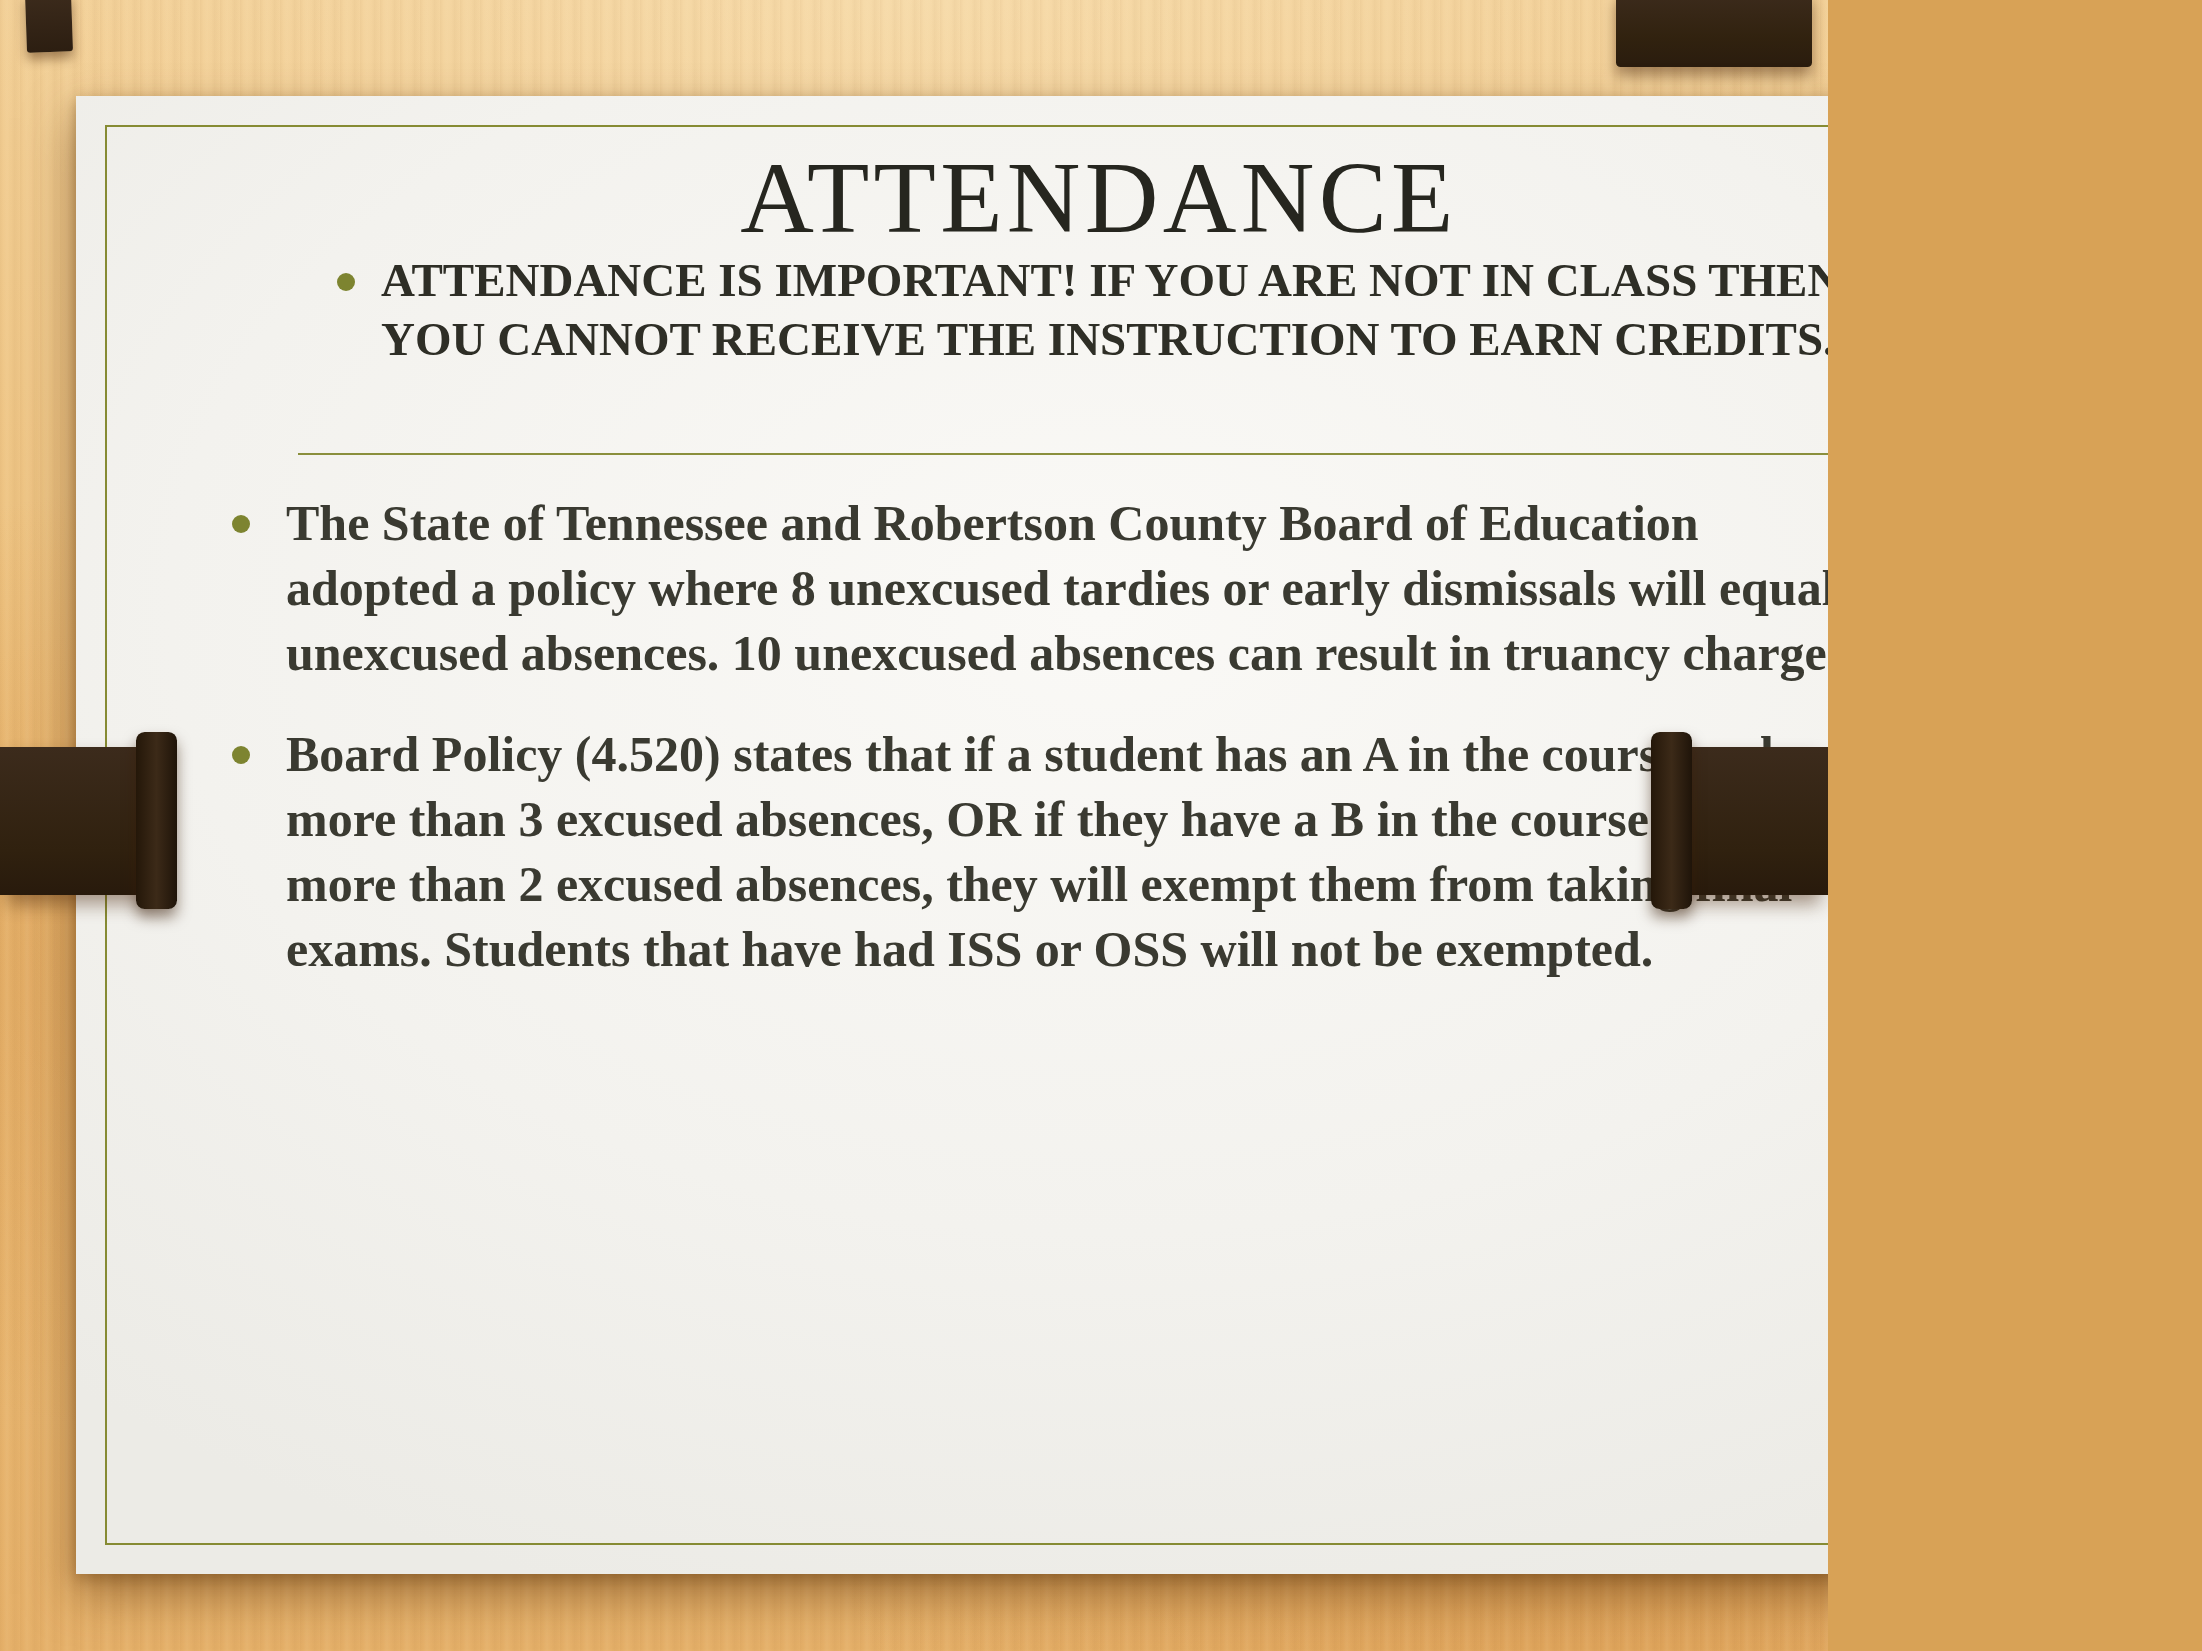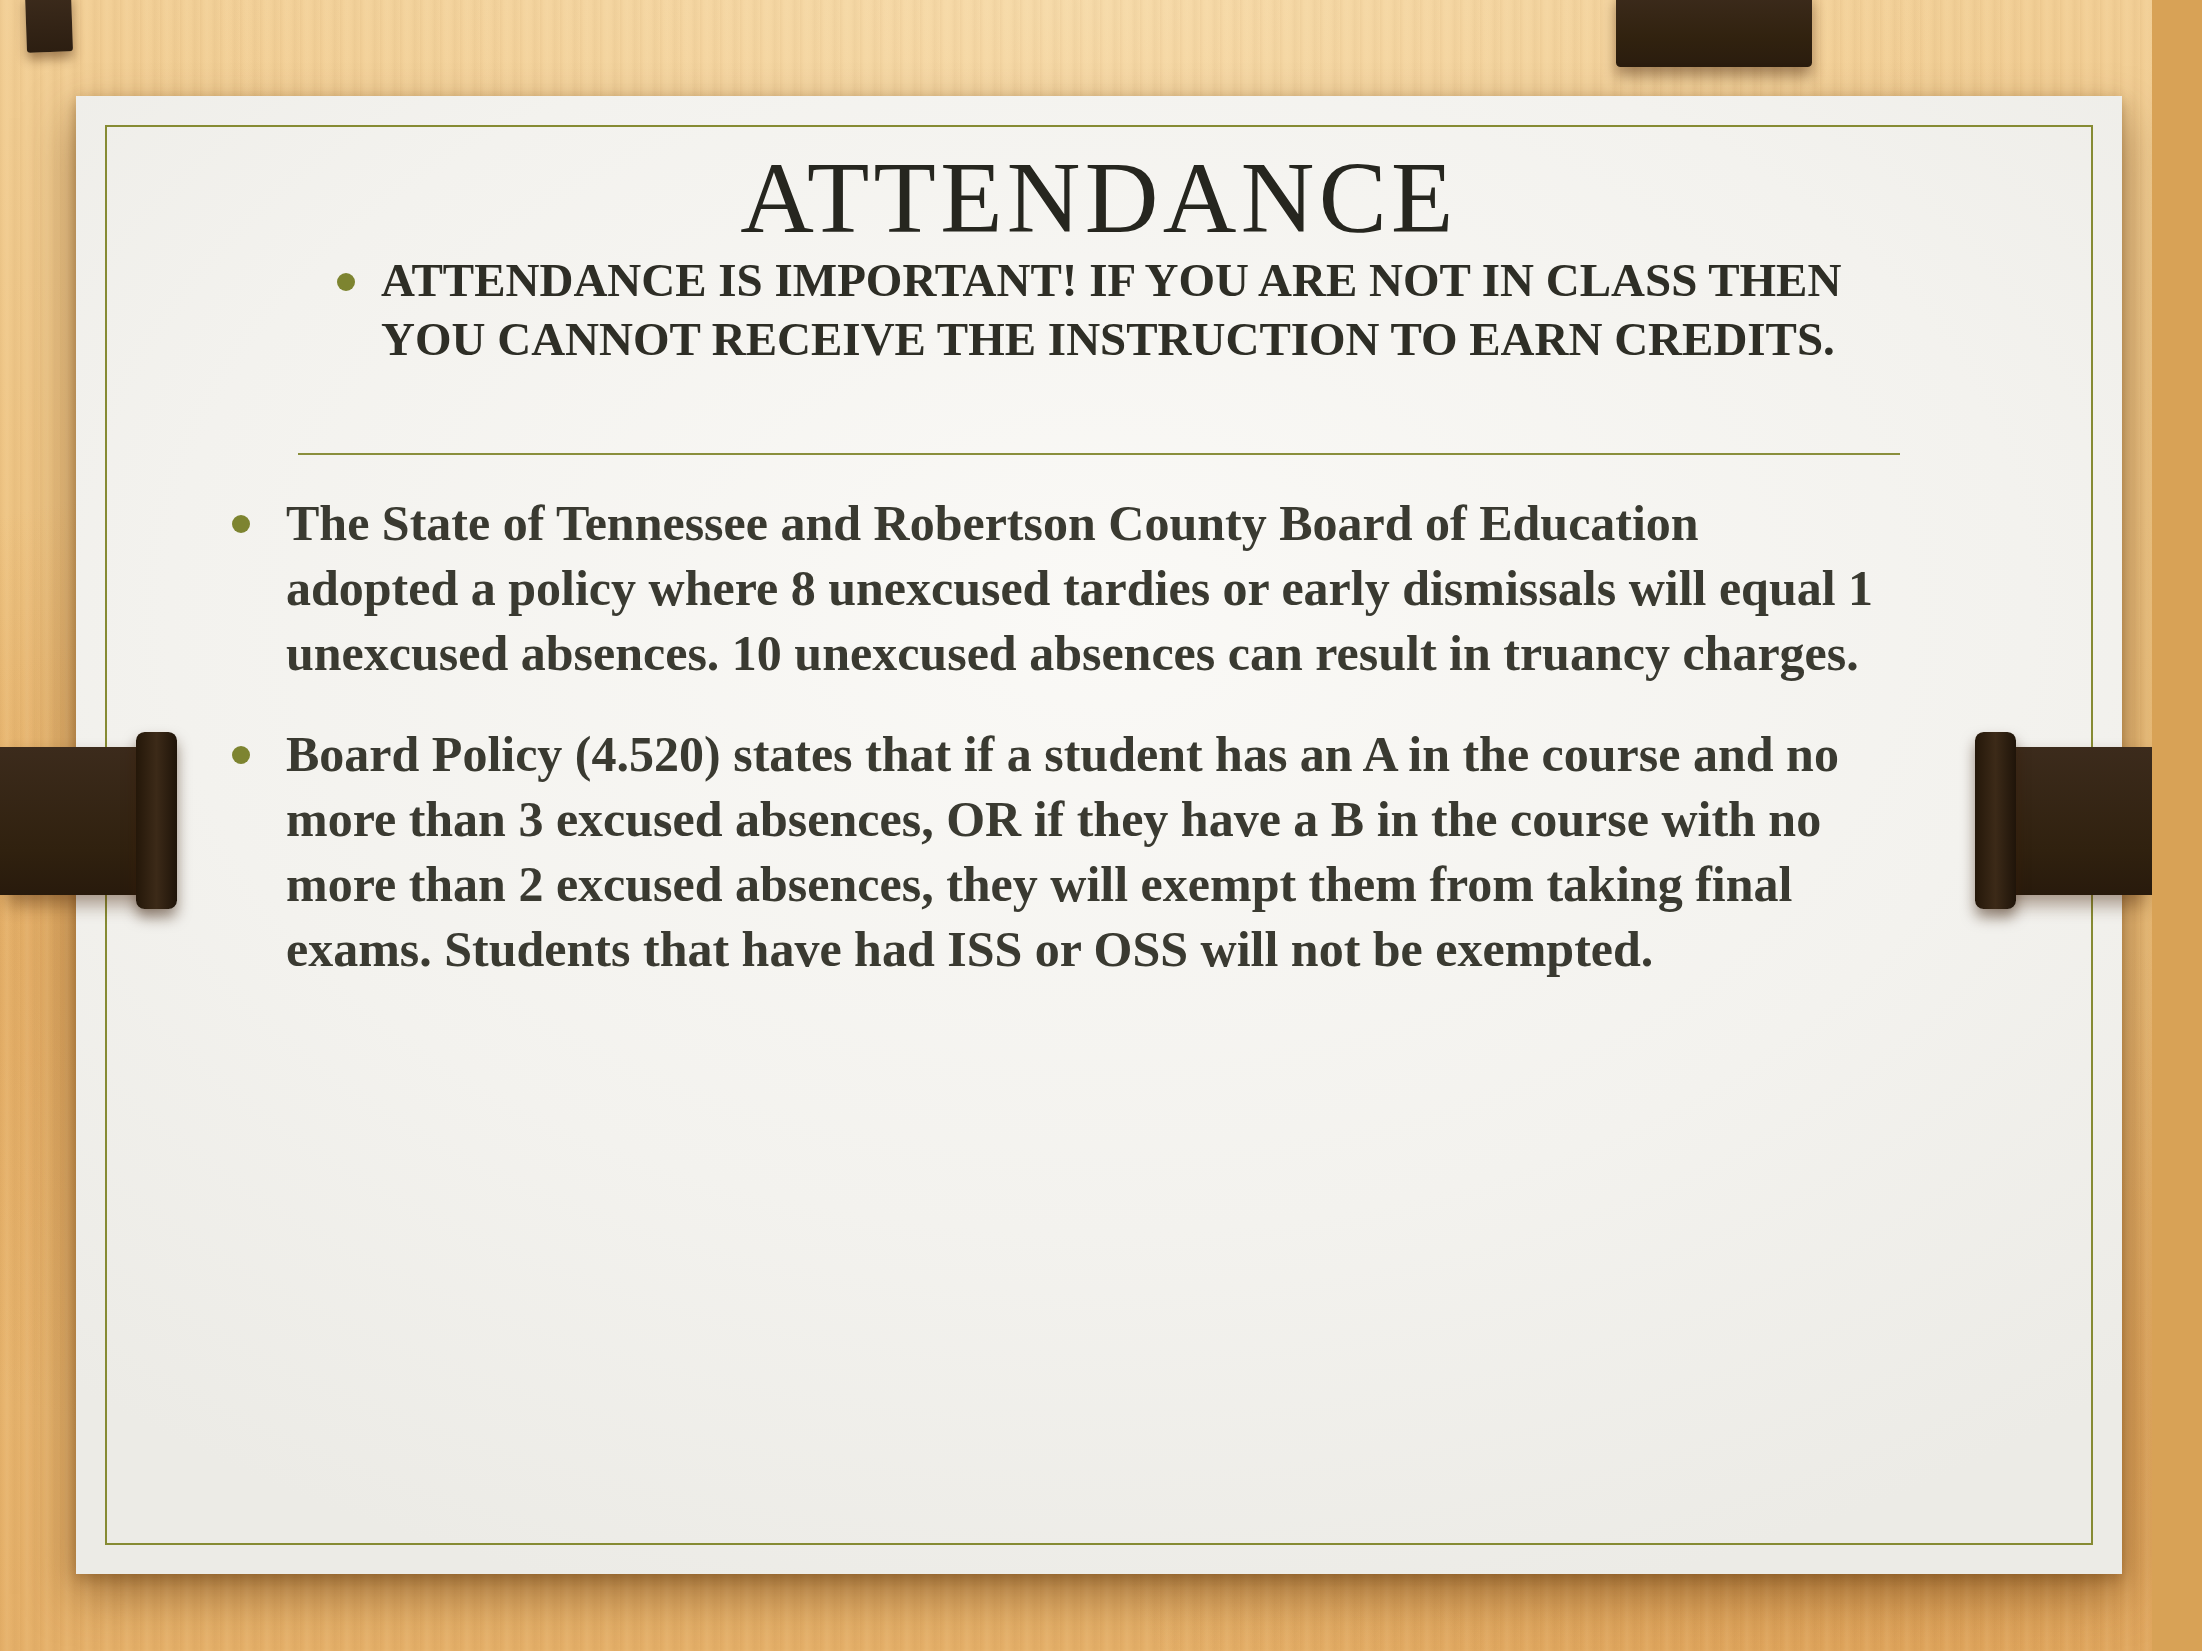--- a/index.html
+++ b/index.html
@@ -2,21 +2,21 @@
 <html style="font-size:13.8px"><head>
 <meta charset="utf-8">
 <style>
   html, body {
     margin: 0;
     padding: 0;
     background: #d8a256;
   }
   .stage {
     position: relative;
-    width: 2152px;
+    width: 1828px;
     height: 1652px;
     overflow: hidden;
     font-family: "Liberation Serif", "DejaVu Serif", serif;
     background:
       radial-gradient(1118px 774px at 12% 58%, rgba(198,118,38,0.28), transparent 62%),
       radial-gradient(1291px 860px at 88% 88%, rgba(198,118,38,0.30), transparent 62%),
       radial-gradient(1377px 602px at 50% 0%, rgba(255,240,206,0.35), transparent 70%),
       linear-gradient(180deg, #f2cf96 0%, #ecbf7b 45%, #e5b069 100%);
   }
   

